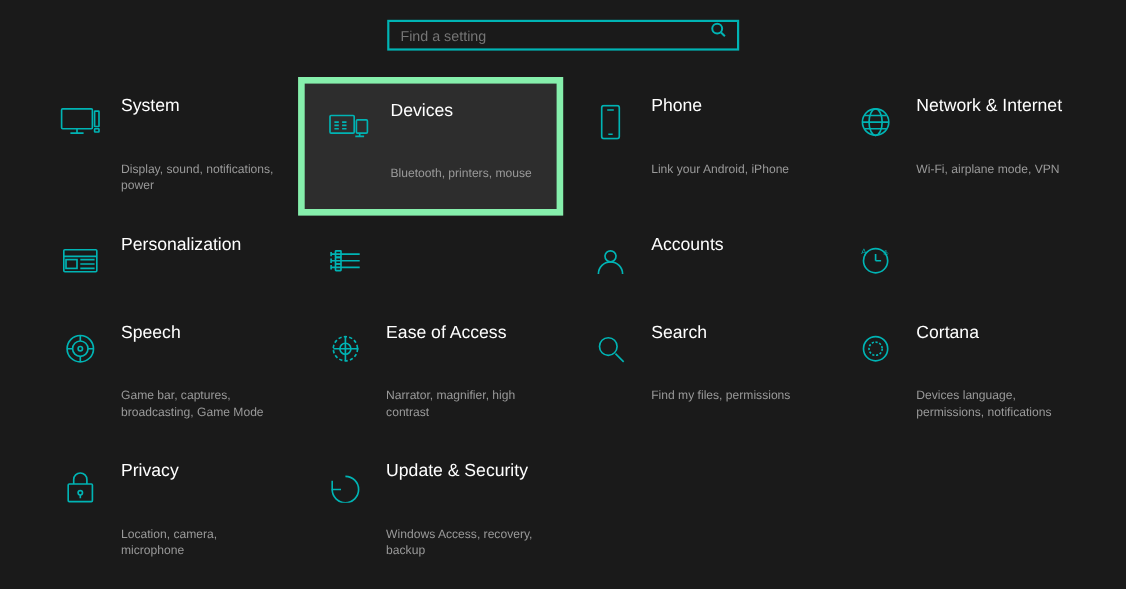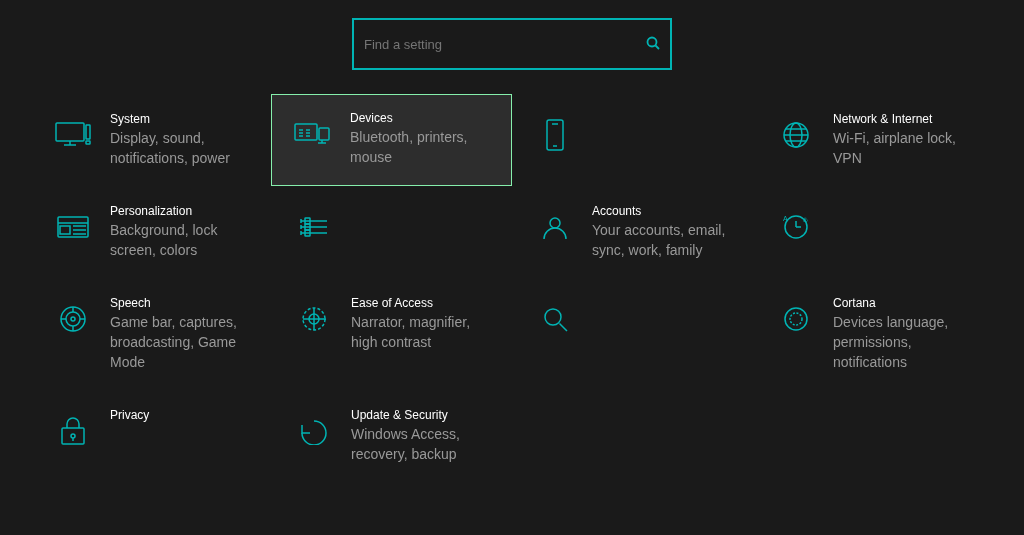--- a/index.html
+++ b/index.html
@@ -13,25 +13,24 @@
     }
 
     .search-bar-container {
       display: flex;
       justify-content: center;
       padding: 18px 0 24px 0;
     }
 
     .search-bar {
       display: flex;
-      align-items: center;
       background: #1a1a1a;
       border: 2px solid #00b4b4;
       width: 320px;
-      height: 52px;
+      height: 28px;
       padding: 0 10px;
     }
 
     .search-input {
       background: transparent;
       border: none;
       outline: none;
       color: #ccc;
       font-size: 13px;
       flex: 1;
@@ -53,21 +52,21 @@
     .setting-item {
       display: flex;
       align-items: flex-start;
       padding: 16px 20px;
       cursor: pointer;
       border: 2px solid transparent;
       transition: background 0.1s;
     }
 
     .setting-item.highlighted {
-      border: 1px solid #86efac;
+      border: 6px solid #86efac;
       background: #2d2d2d;
     }
 
     .setting-icon {
       width: 42px;
       height: 42px;
       min-width: 42px;
       display: flex;
       align-items: center;
       justify-content: center;
@@ -80,30 +79,31 @@
       fill: none;
       stroke-width: 1.5;
     }
 
     .setting-text-block {
       display: flex;
       flex-direction: column;
     }
 
     .setting-title {
-      font-size: 12px;
+      font-size: 16px;
       font-weight: 400;
       color: #ffffff;
       margin-bottom: 3px;
     }
 
     .setting-subtitle {
-      font-size: 14px;
+      font-size: 11px;
       color: #999999;
       line-height: 1.4;
+      margin-top: 38px;
     }
   </style>
 </head>
 <body>
 
 <div class="search-bar-container">
   <div class="search-bar">
     <input class="search-input" type="text" placeholder="Find a setting" style="">
     <span class="search-icon-svg">
       <svg width="14" height="14" viewBox="0 0 14 14" fill="none" stroke="#00b4b4" stroke-width="1.8">
@@ -151,50 +151,53 @@
     </div>
   </div>
     <div class="setting-item">
     <div class="setting-icon">
       <svg width="20" height="32" viewBox="0 0 20 32" fill="none" stroke="#00b4b4" stroke-width="1.5">
     <rect x="2" y="1" width="16" height="30" rx="2"></rect>
     <line x1="8" y1="27" x2="12" y2="27"></line>
     <line x1="7" y1="5" x2="13" y2="5"></line>
   </svg>
     </div>
+    <div class="setting-text-block">
+      <div class="setting-title">Phone</div>
+      <div class="setting-subtitle">Link your Android, iPhone</div>
+    </div>
   </div>
     <div class="setting-item">
     <div class="setting-icon">
       <svg width="34" height="28" viewBox="0 0 34 28" fill="none" stroke="#00b4b4" stroke-width="1.5">
     <circle cx="17" cy="14" r="12"></circle>
     <ellipse cx="17" cy="14" rx="6" ry="12"></ellipse>
     <line x1="5" y1="14" x2="29" y2="14"></line>
     <line x1="7" y1="8" x2="27" y2="8"></line>
     <line x1="7" y1="20" x2="27" y2="20"></line>
   </svg>
     </div>
     <div class="setting-text-block">
       <div class="setting-title">Network &amp; Internet</div>
-      <div class="setting-subtitle">Wi-Fi, airplane lock, VPN</div>
+      <div class="setting-subtitle">Wi-Fi, airplane mode, VPN</div>
     </div>
   </div>
     <div class="setting-item">
     <div class="setting-icon">
       <svg width="34" height="28" viewBox="0 0 34 28" fill="none" stroke="#00b4b4" stroke-width="1.5">
     <rect x="2" y="4" width="30" height="20" rx="1"></rect>
     <line x1="2" y1="10" x2="32" y2="10"></line>
     <rect x="4" y="13" width="10" height="8"></rect>
     <line x1="17" y1="13" x2="30" y2="13"></line>
     <line x1="17" y1="17" x2="30" y2="17"></line>
     <line x1="17" y1="21" x2="30" y2="21"></line>
   </svg>
     </div>
     <div class="setting-text-block">
       <div class="setting-title">Personalization</div>
-      <div class="setting-subtitle">Background, lock screen, colors</div>
     </div>
   </div>
     <div class="setting-item">
     <div class="setting-icon">
       <svg width="34" height="28" viewBox="0 0 34 28" fill="none" stroke="#00b4b4" stroke-width="1.5">
     <line x1="4" y1="8" x2="30" y2="8"></line>
     <line x1="4" y1="14" x2="30" y2="14"></line>
     <line x1="4" y1="20" x2="30" y2="20"></line>
     <line x1="4" y1="6" x2="4" y2="10"></line>
     <line x1="4" y1="12" x2="4" y2="16"></line>
@@ -207,21 +210,20 @@
   </div>
     <div class="setting-item">
     <div class="setting-icon">
       <svg width="34" height="28" viewBox="0 0 34 28" fill="none" stroke="#00b4b4" stroke-width="1.5">
     <circle cx="17" cy="10" r="5"></circle>
     <path d="M6 26c0-6.075 4.925-11 11-11s11 4.925 11 11"></path>
   </svg>
     </div>
     <div class="setting-text-block">
       <div class="setting-title">Accounts</div>
-      <div class="setting-subtitle">Your accounts, email, sync, work, family</div>
     </div>
   </div>
     <div class="setting-item">
     <div class="setting-icon">
       <svg width="34" height="28" viewBox="0 0 34 28" fill="none" stroke="#00b4b4" stroke-width="1.5">
     <circle cx="17" cy="14" r="11"></circle>
     <line x1="17" y1="8" x2="17" y2="14"></line>
     <line x1="17" y1="14" x2="22" y2="14"></line>
     <text x="4" y="8" fill="#00b4b4" stroke="none" font-size="7" font-family="Arial">A</text>
     <text x="24" y="8" fill="#00b4b4" stroke="none" font-size="5" font-family="Arial">あ</text>
@@ -259,20 +261,24 @@
       <div class="setting-subtitle">Narrator, magnifier, high contrast</div>
     </div>
   </div>
     <div class="setting-item">
     <div class="setting-icon">
       <svg width="28" height="28" viewBox="0 0 28 28" fill="none" stroke="#00b4b4" stroke-width="1.8">
     <circle cx="12" cy="12" r="8"></circle>
     <line x1="18.5" y1="18.5" x2="26" y2="26"></line>
   </svg>
     </div>
+    <div class="setting-text-block">
+      <div class="setting-title">Search</div>
+      <div class="setting-subtitle">Find my files, permissions</div>
+    </div>
   </div>
     <div class="setting-item">
     <div class="setting-icon">
       <svg width="28" height="28" viewBox="0 0 28 28" fill="none" stroke="#00b4b4" stroke-width="1.8">
     <circle cx="14" cy="14" r="11"></circle>
     <circle cx="14" cy="14" r="6" stroke-dasharray="2 1.5"></circle>
   </svg>
     </div>
     <div class="setting-text-block">
       <div class="setting-title">Cortana</div>
@@ -283,20 +289,21 @@
     <div class="setting-icon">
       <svg width="28" height="32" viewBox="0 0 28 32" fill="none" stroke="#00b4b4" stroke-width="1.5">
     <rect x="3" y="13" width="22" height="16" rx="1"></rect>
     <path d="M8 13V9a6 6 0 0 1 12 0v4"></path>
     <circle cx="14" cy="21" r="2"></circle>
     <line x1="14" y1="23" x2="14" y2="26"></line>
   </svg>
     </div>
     <div class="setting-text-block">
       <div class="setting-title">Privacy</div>
+      <div class="setting-subtitle">Location, camera, microphone</div>
     </div>
   </div>
     <div class="setting-item">
     <div class="setting-icon">
       <svg width="32" height="28" viewBox="0 0 32 28" fill="none" stroke="#00b4b4" stroke-width="1.8">
     <path d="M16 4 A12 12 0 1 1 4 16"></path>
     <polyline points="4,8 4,16 12,16"></polyline>
   </svg>
     </div>
     <div class="setting-text-block">

